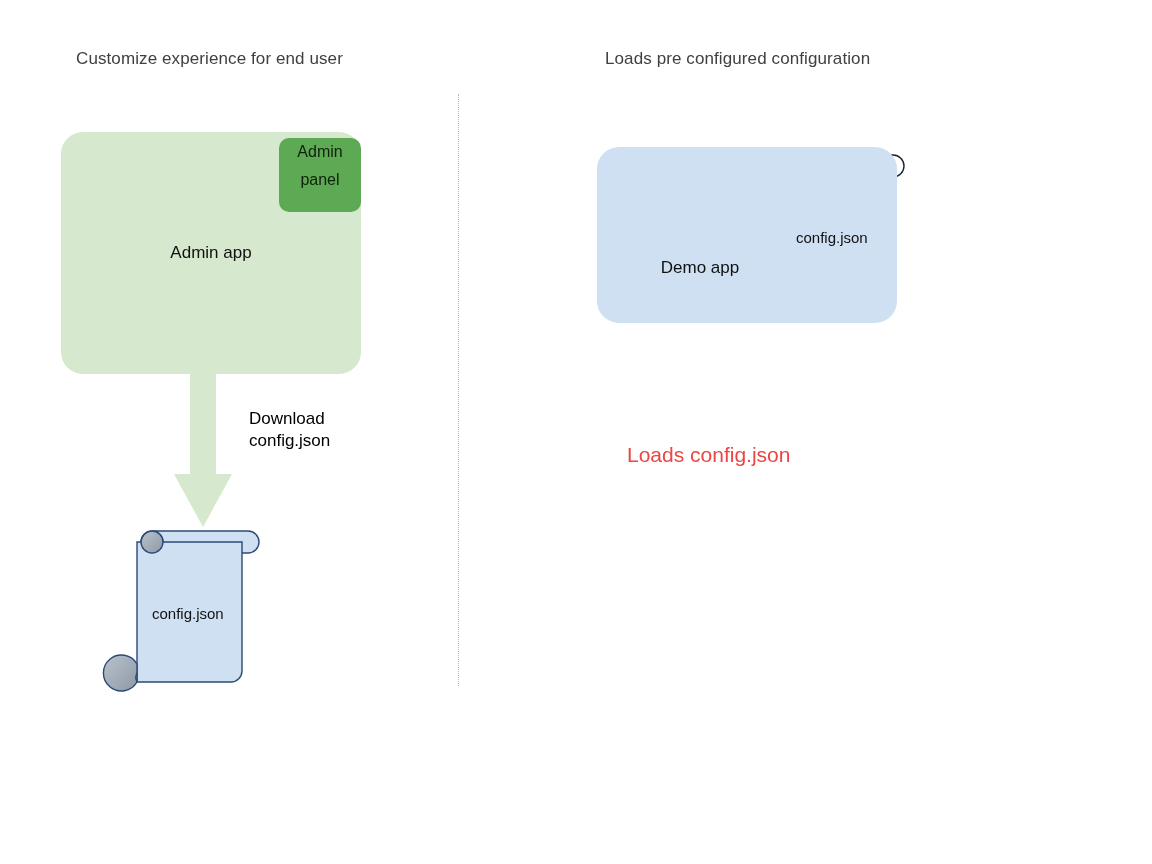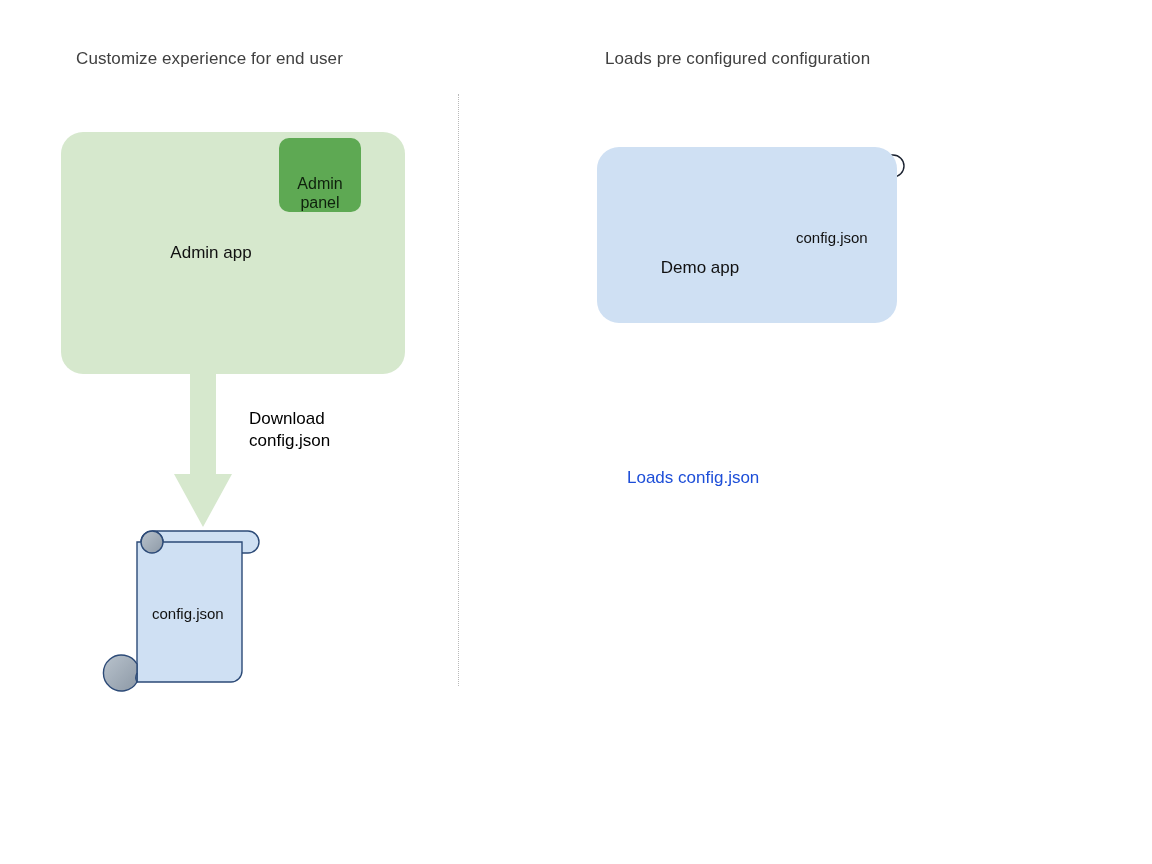--- a/index.html
+++ b/index.html
@@ -40,21 +40,21 @@
     width: 0;
     height: 592px;
     border-left: 1px dotted #b9b9b9;
   }
 
   
   .admin-app {
     position: absolute;
     left: 61px;
     top: 132px;
-    width: 344px;
+    width: 300px;
     height: 242px;
     background: #d6e8cd;
     border-radius: 22px;
   }
   .admin-app-label {
     position: absolute;
     left: 0;
     top: 111px;
     width: 300px;
     text-align: center;
@@ -63,25 +63,25 @@
   }
   .admin-panel {
     position: absolute;
     left: 279px;
     top: 138px;
     width: 82px;
     height: 74px;
     background: #5ea953;
     border-radius: 10px;
     display: flex;
-    align-items: flex-end;
+    align-items: flex-start;
     justify-content: center;
     text-align: center;
     font-size: 16px;
-    line-height: 19px;
+    line-height: 28px;
     color: #0e210c;
   }
 
   .arrow-label {
     position: absolute;
     left: 249px;
     top: 408px;
     font-size: 17px;
     line-height: 22px;
     color: #000;
@@ -104,24 +104,23 @@
     top: 111px;
     width: 206px;
     text-align: center;
     font-size: 17px;
     color: #111;
   }
   .loads-label {
     position: absolute;
     left: 627px;
     top: 443px;
-    font-size: 17px;
-    color: #1d4ed8;
+    font-size: 21px;
+    color: #ef4444;
     white-space: nowrap;
-    margin-top: 25px;
   }
 
   
   .doc-label {
     position: absolute;
     font-size: 15px;
     color: #111;
     white-space: nowrap;
   }
   #doc-label-left  { left: 152px; top: 605px; }

